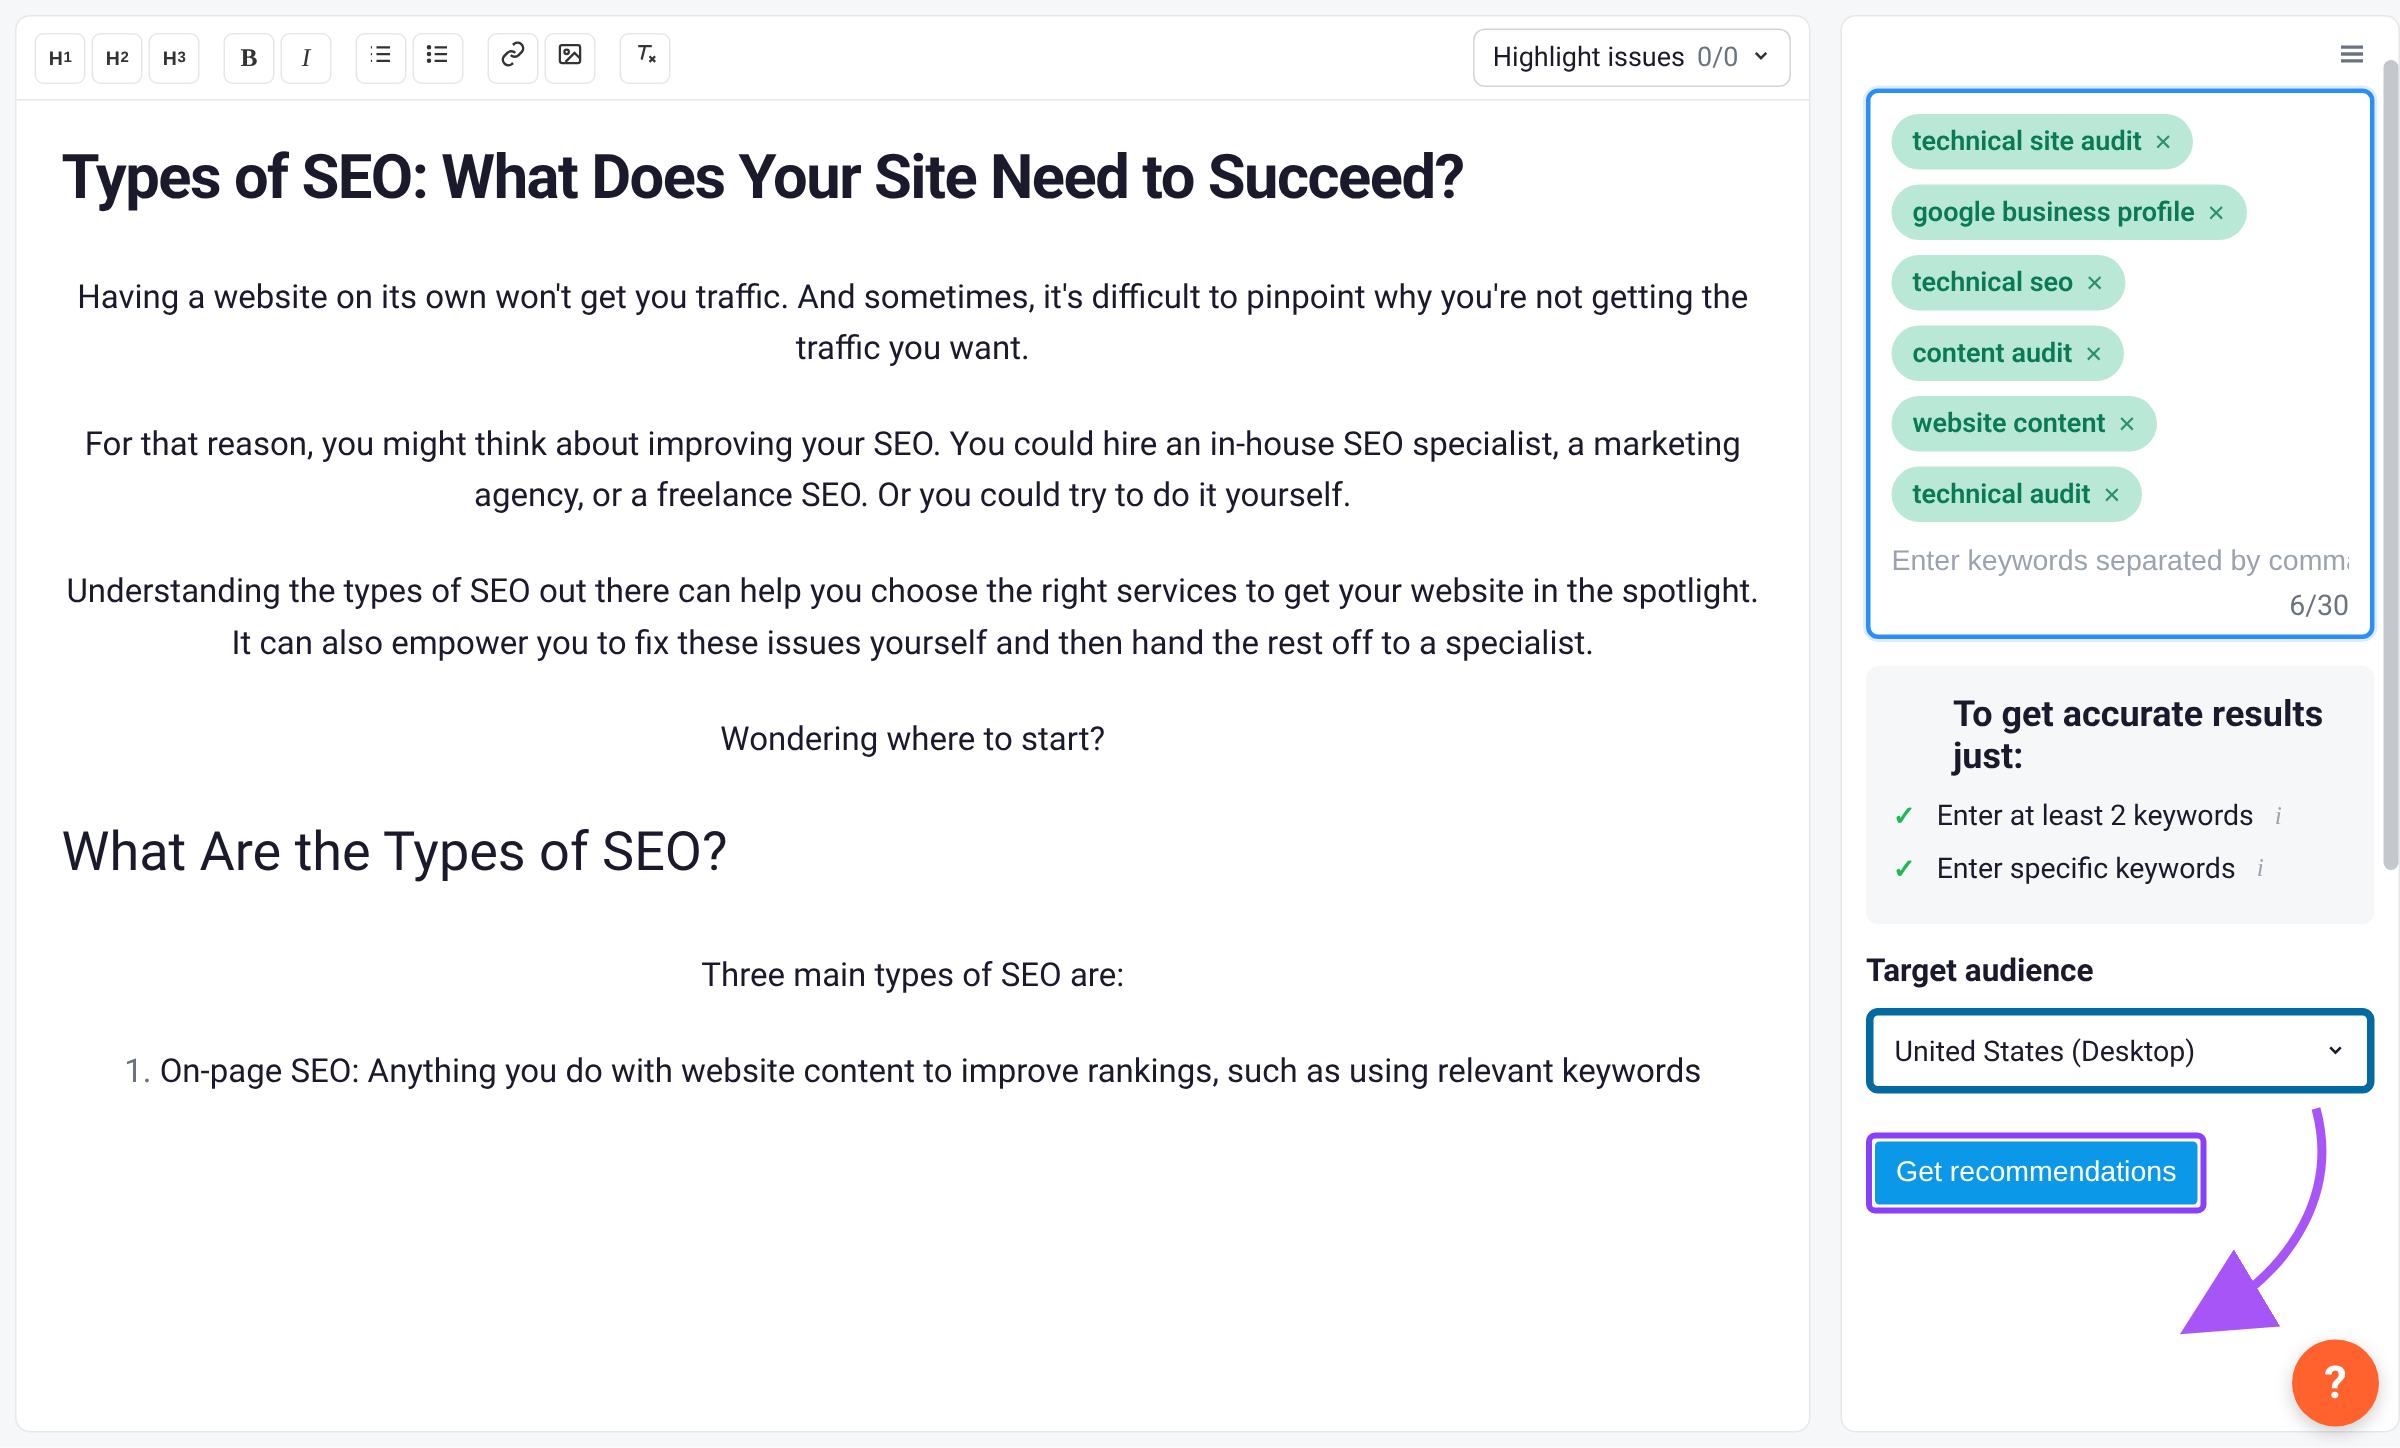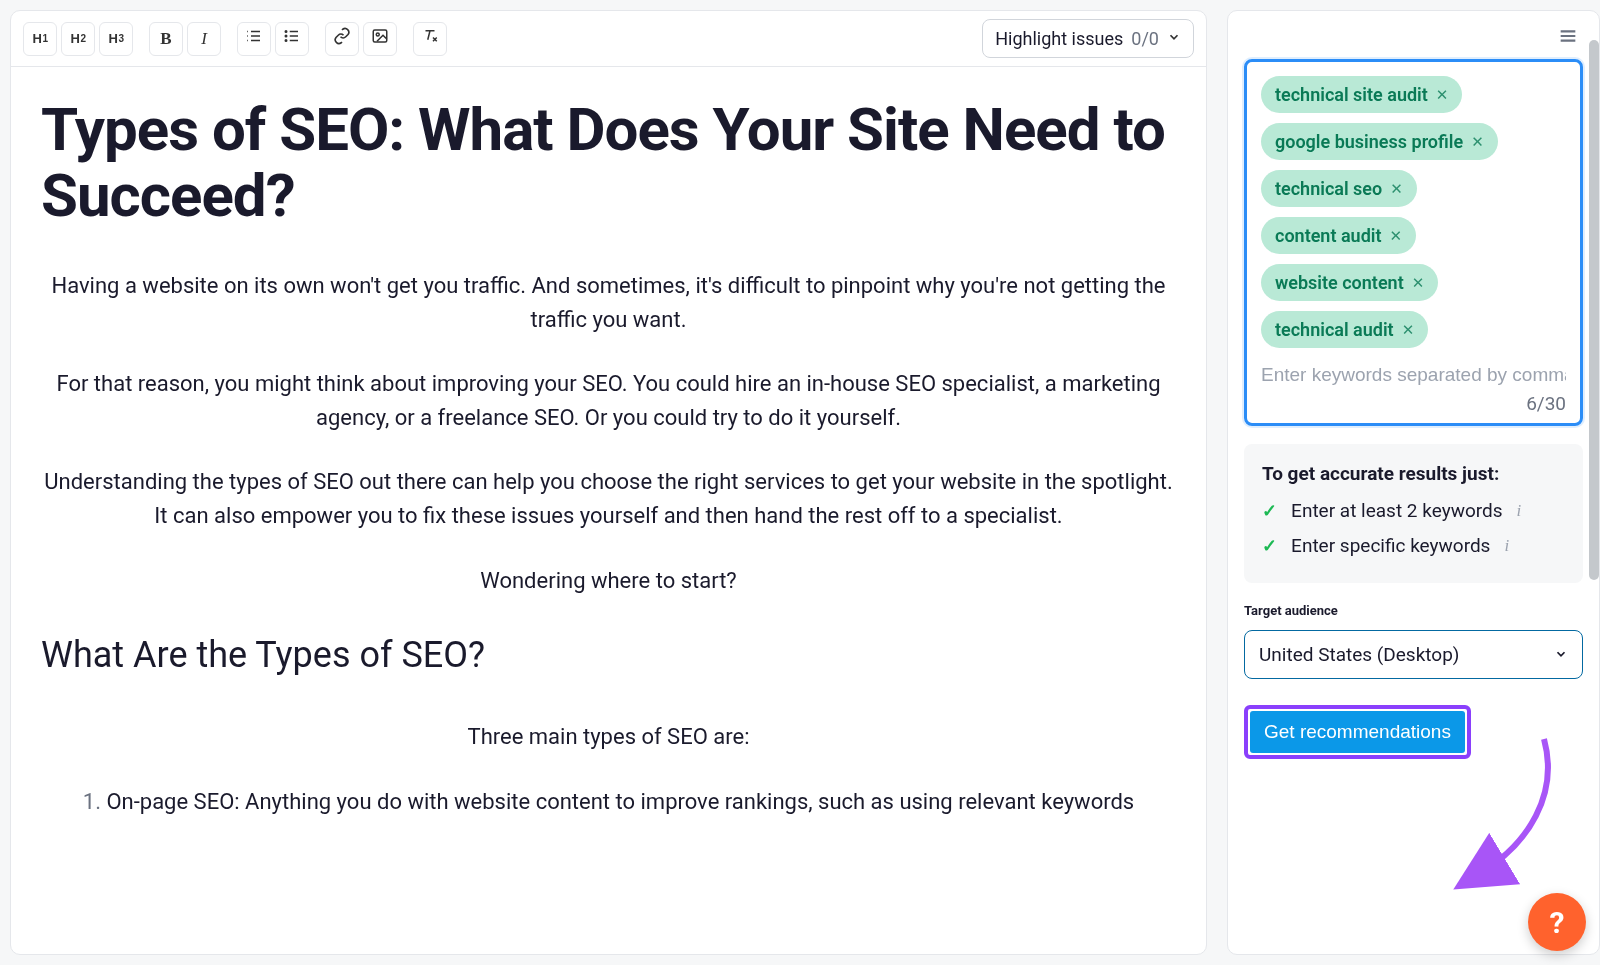--- a/index.html
+++ b/index.html
@@ -70,21 +70,21 @@
   .highlight-dd .count { color: #6b7280; }
   .highlight-dd .chev { font-size: 14px; color:#333;}
   .content {
     padding: 20px 30px;
     overflow-y: auto;
     font-size: 22px;
     line-height: 1.55;
     color: #1a1a2c;
   }
   .content h1 {
-    font-size: 60px;
+    font-size: 41px;
     line-height: 1.1;
     font-weight: 700;
     letter-spacing: -1px;
     margin: 10px 0 40px 0;
     color: #1a1a2c;
   }
   .content p { margin-bottom: 30px; text-align: center; }
   .content h2 {
     font-size: 36px;
     font-weight: 400;
@@ -148,27 +148,27 @@
     color: #333;
   }
   .kw-input::placeholder { color: #9ca3af; }
   .kw-count { text-align:right; font-size:19px; color:#6b7280; margin-top:0;}
   .hint-card {
     background: #f6f7f8;
     border-radius: 8px;
     padding: 18px 18px 14px 18px;
     margin-bottom: 20px;
   }
-  .hint-card .title { font-weight:700; font-size:19px; margin-bottom:14px;}
+  .hint-card .title { font-weight:700; font-size:24px; margin-bottom:14px;margin-left:40px;}
   .hint-row { display:flex; align-items:center; gap:14px; font-size:19px; margin-bottom:12px; color:#1a1a2c;}
   .hint-row .check { color:#1db954; font-weight:700; font-size:18px;}
   .hint-row .info { color:#9ca3af; font-style: italic; font-family: Georgia, serif; font-size:17px;}
-  .section-label { font-weight:700; font-size:13px; margin-bottom:12px;}
+  .section-label { font-weight:700; font-size:21px; margin-bottom:12px;}
   .audience-dd {
-    border: 1px solid #0369a1;
+    border: 5px solid #0369a1;
     border-radius: 8px;
     padding: 12px 14px;
     font-size: 19px;
     display:flex;
     justify-content:space-between;
     align-items:center;
     cursor:pointer;
     margin-bottom: 26px;
     background:#fff;
   }

